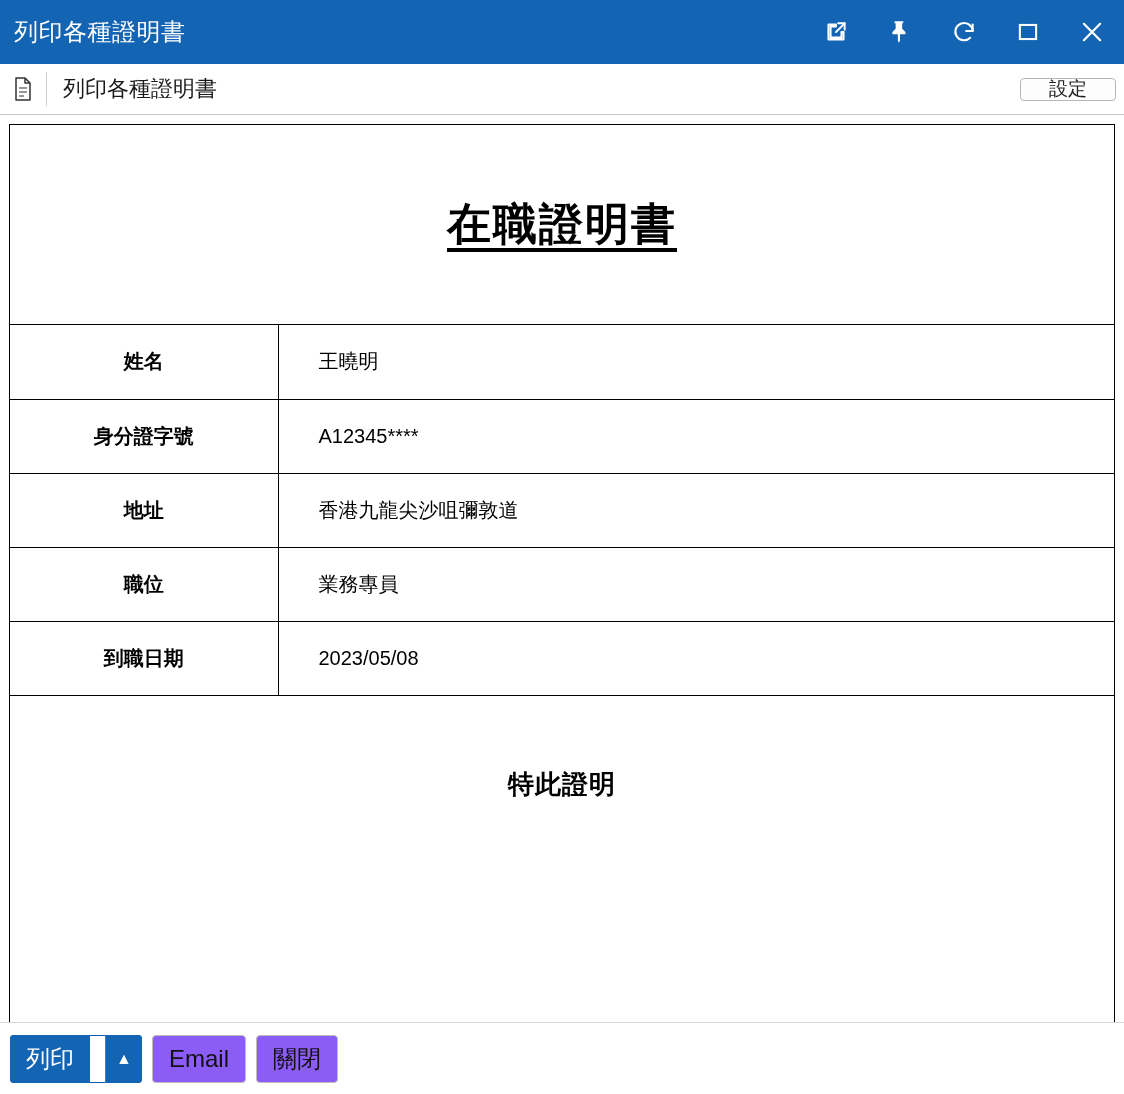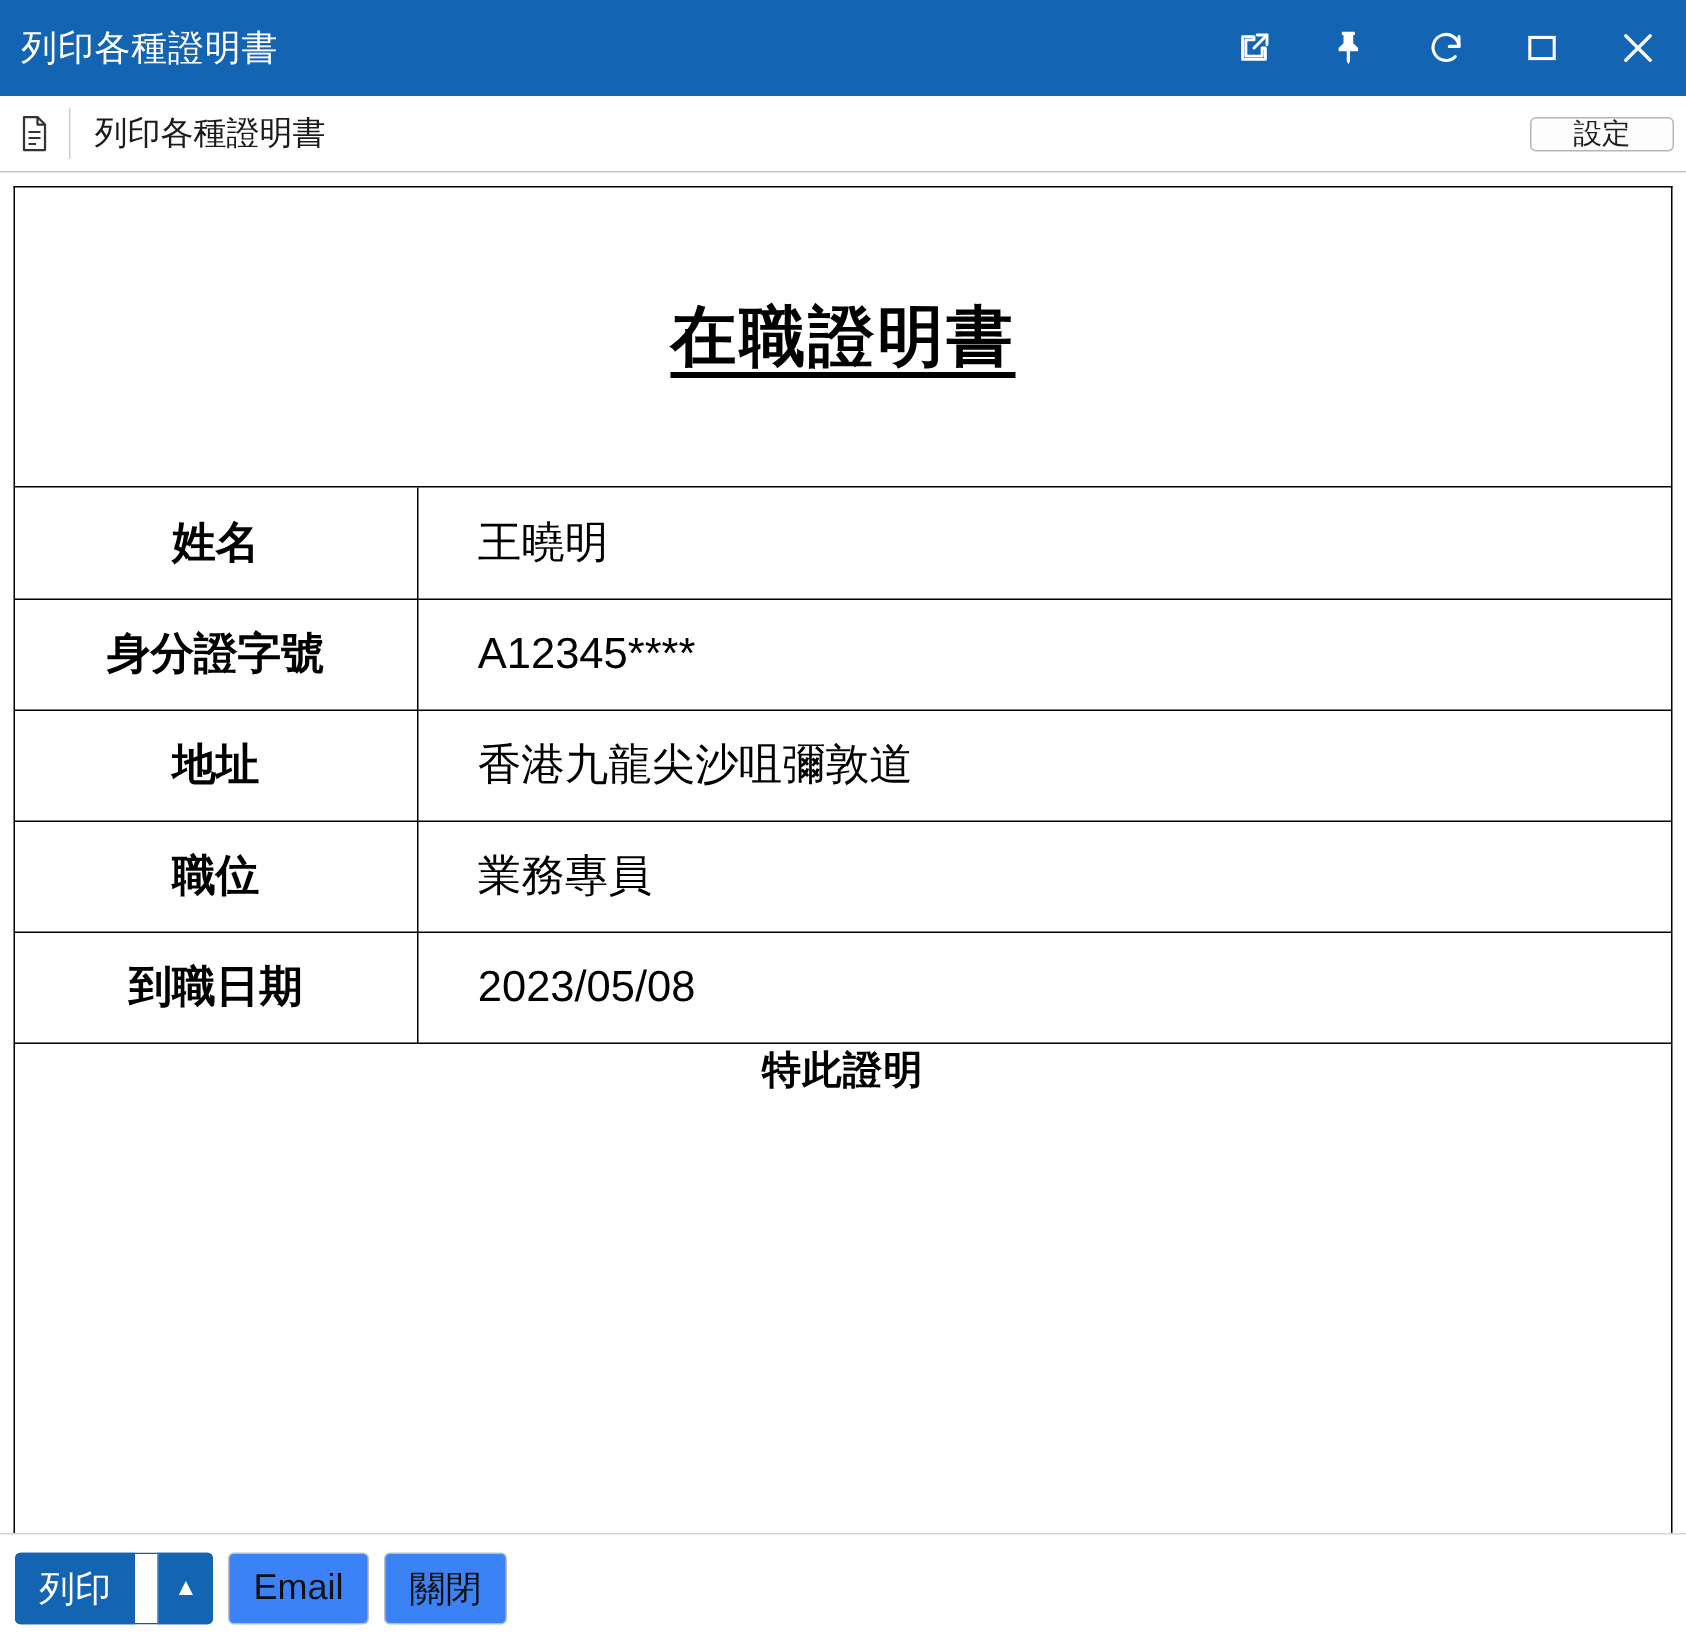--- a/index.html
+++ b/index.html
@@ -130,37 +130,37 @@
   }
   table.fields {
     border-collapse: collapse;
     width: 100%;
     table-layout: fixed;
   }
   table.fields td {
     border-bottom: 1px solid #000000;
     height: 74px;
     box-sizing: border-box;
-    font-size: 29px;
+    font-size: 20px;
     color: #000000;
   }
   td.label {
     width: 268px;
     text-align: center;
     font-weight: bold;
     border-right: 1px solid #000000;
   }
   td.value {
     padding-left: 40px;
     font-weight: normal;
   }
   .doc-footer {
     height: 106px;
     display: flex;
-    align-items: flex-start;
+    align-items: flex-end;
     justify-content: center;
   }
   .doc-footer-text {
     font-size: 26px;
     font-weight: bold;
     color: #000000;
     letter-spacing: 1px;
   }
   
   .actionbar {
@@ -198,21 +198,21 @@
     display: flex;
     align-items: center;
     justify-content: center;
     border-left: 1px solid #3a7fc4;
     cursor: pointer;
   }
   .plain-btn {
     height: 48px;
     border: 1px solid #bdbdbd;
     border-radius: 4px;
-    background: #3b82f6;
+    background: #8b5cf6;
     font-size: 24px;
     color: #111111;
     padding: 0 16px;
     display: flex;
     align-items: center;
     cursor: pointer;
     box-sizing: border-box;
   }
 </style>
 </head>

